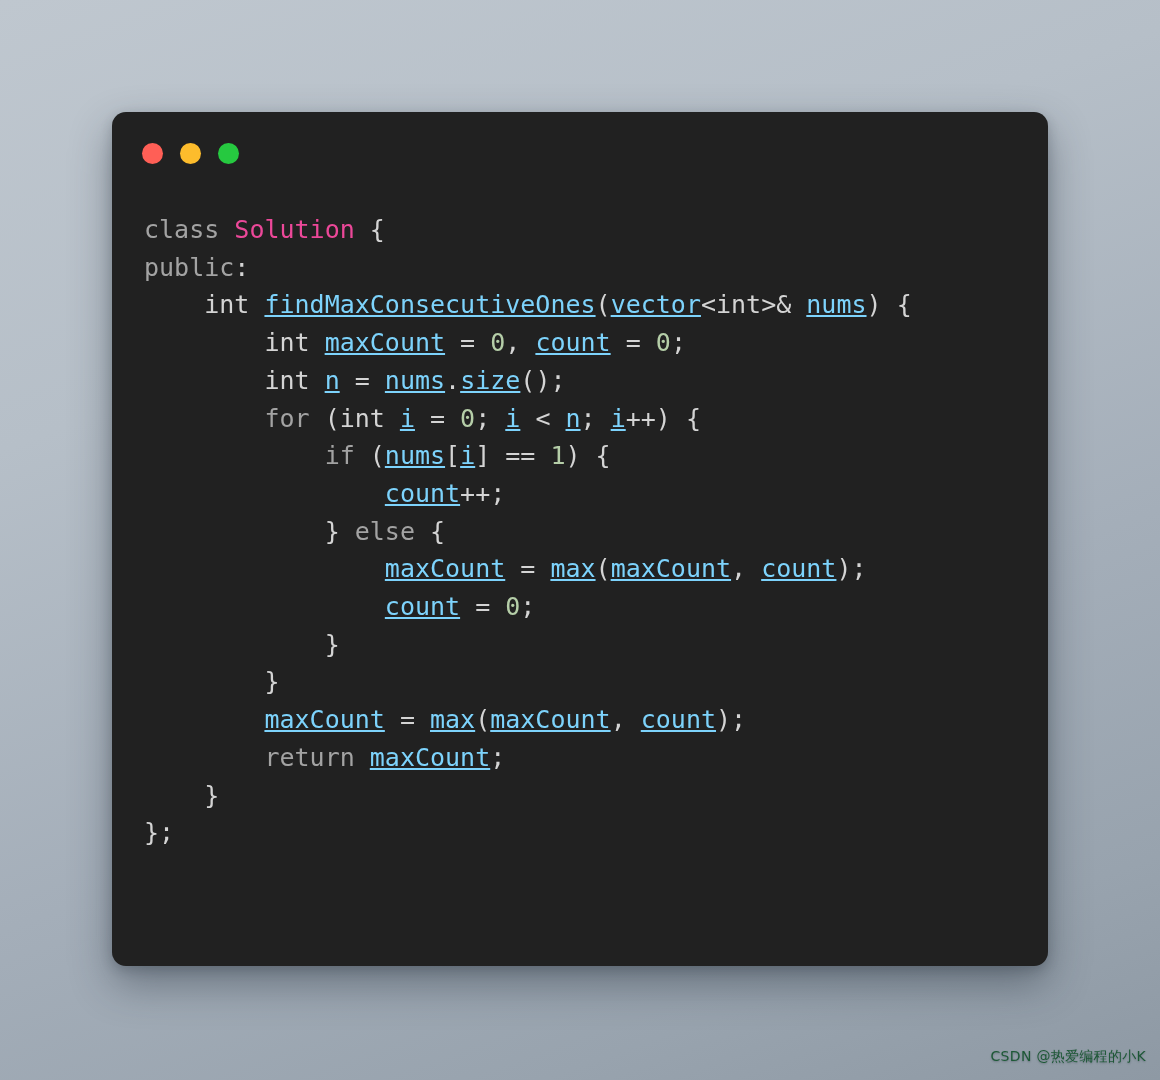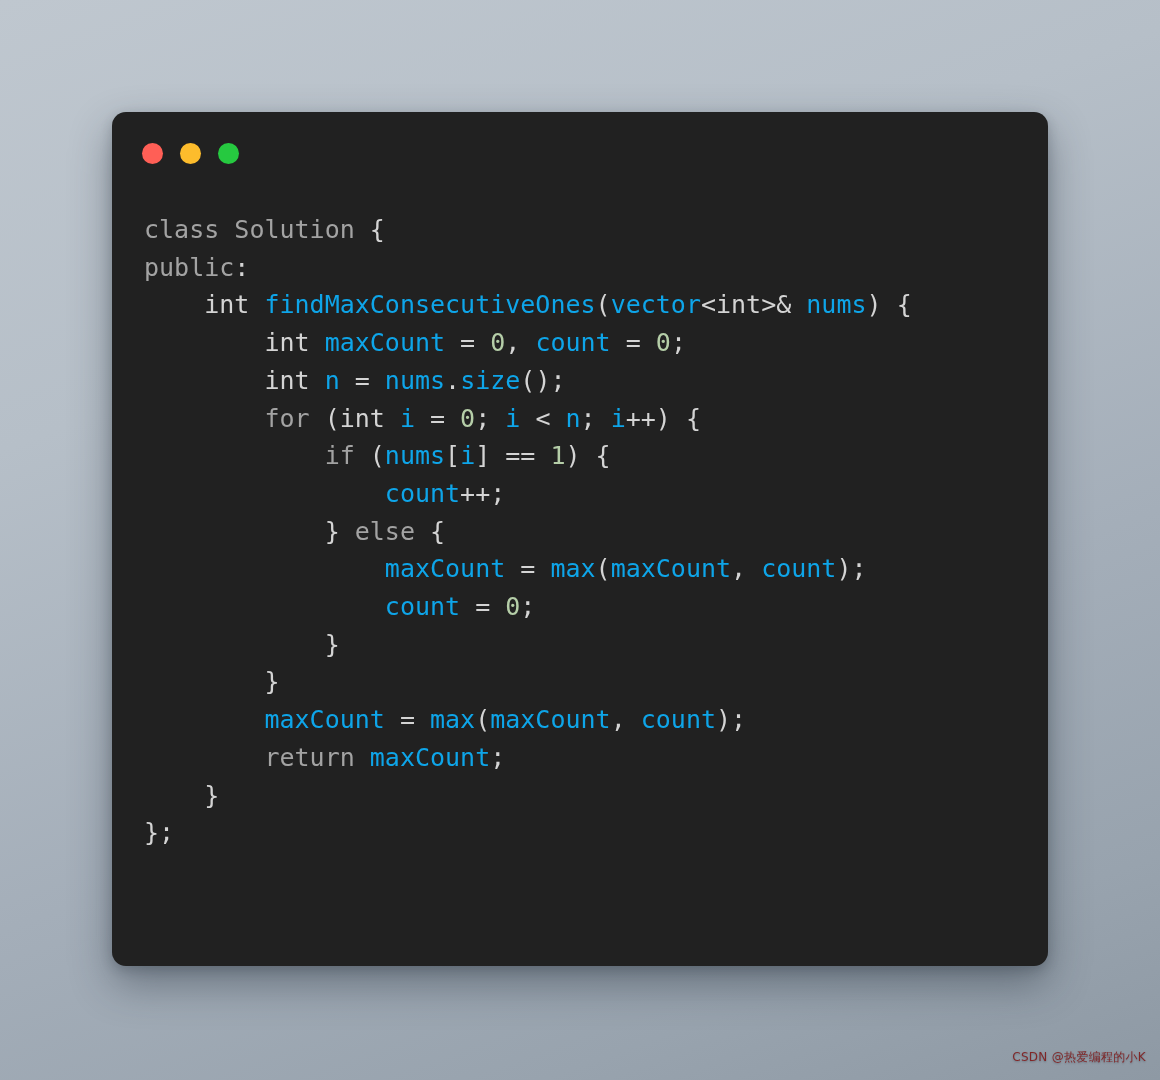--- a/index.html
+++ b/index.html
@@ -63,32 +63,32 @@
     word-break: break-word;
     color: #d4d4d4;
     letter-spacing: 0px;
   }
   #code .ln {
     display: block;
     min-height: 37.7px;
   }
 
   .tok-key      { color: #a3a3a3; }
-  .tok-type     { color: #a3a3a3; }
-  .tok-ident    { color: #0ea5e9; }
+  .tok-type     { color: #ec4899; }
+  .tok-ident    { color: #7dd3fc; text-decoration: underline; }
   .tok-num      { color: #b5cea8; }
   .tok-plain    { color: #d4d4d4; }
 
   #watermark {
     position: absolute;
     right: 14px;
     bottom: 14px;
     font-family: "DejaVu Sans", sans-serif;
-    font-size: 12px;
-    color: #7f1d1d;
+    font-size: 14px;
+    color: #14532d;
     opacity: 0.92;
     text-shadow: 0 1px 2px rgba(70, 80, 92, 0.55);
     letter-spacing: 0.3px;
     white-space: nowrap;
   }
 </style>
 </head>
 <body>
 
 <div id="backdrop"></div>

